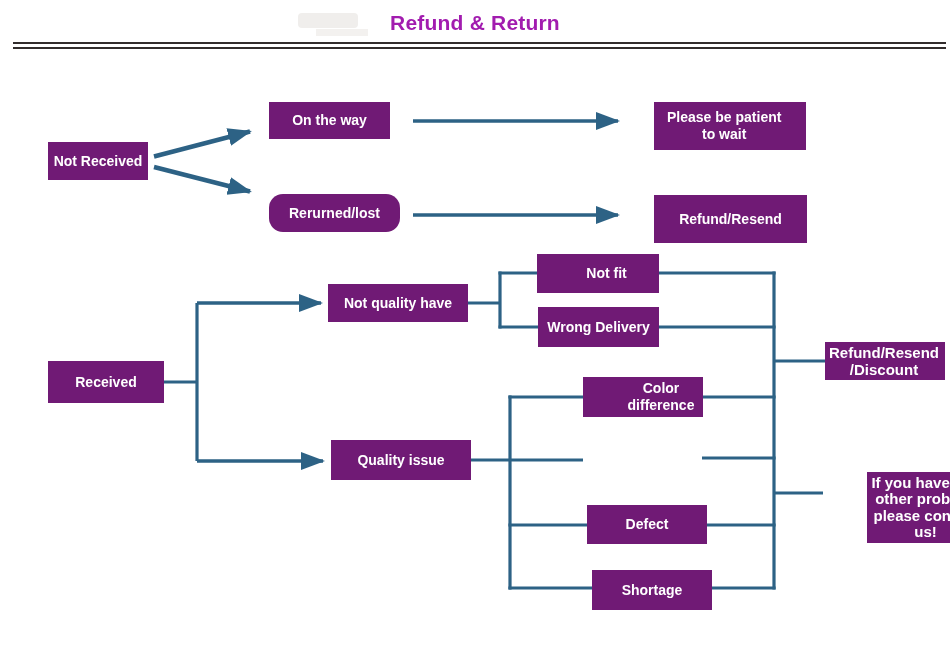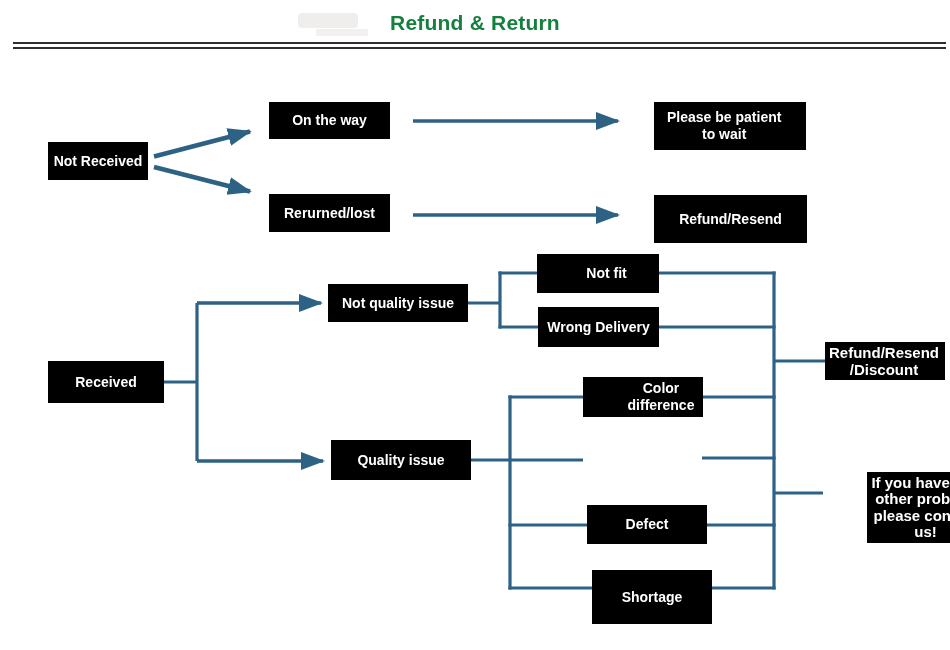--- a/index.html
+++ b/index.html
@@ -15,21 +15,21 @@
   }
 
   .page-title {
     position: absolute;
     top: 11px;
     left: 0;
     width: 100%;
     text-align: center;
     font-size: 21px;
     font-weight: bold;
-    color: #15803d;
+    color: #a21caf;
     letter-spacing: 0.2px;
   }
 
   .divider {
     position: absolute;
     left: 13px;
     top: 42px;
     width: 933px;
     height: 7px;
     border-top: 2px solid #322d2c;
@@ -48,52 +48,52 @@
   }
 
   .connector-layer {
     position: absolute;
     left: 0;
     top: 0;
   }
 
   .node {
     position: absolute;
-    background: #000000;
+    background: #701a75;
     color: #ffffff;
     font-weight: bold;
     font-size: 14px;
     line-height: 17px;
     display: flex;
     align-items: center;
     justify-content: center;
     text-align: center;
     white-space: pre-wrap;
   }
 
   .node.left {
     justify-content: flex-start;
     text-align: center;
   }
 
   
   .n-not-received            { left: 48px;  top: 142px; width: 100px; height: 38px; }
   .n-on-the-way              { left: 269px; top: 102px; width: 121px; height: 37px; }
-  .n-returned-lost           { left: 269px; top: 194px; width: 121px; height: 38px; }
+  .n-returned-lost           { left: 269px; top: 194px; width: 131px; height: 38px; border-radius: 14px; }
   .n-please-wait             { left: 654px; top: 102px; width: 152px; height: 48px; padding-left: 13px; }
   .n-refund-resend           { left: 654px; top: 195px; width: 153px; height: 48px; }
   .n-received                { left: 48px;  top: 361px; width: 116px; height: 42px; }
   .n-not-quality-issue       { left: 328px; top: 284px; width: 140px; height: 38px; }
   .n-not-fit                 { left: 537px; top: 254px; width: 122px; height: 39px; padding-left: 17px; }
   .n-wrong-delivery          { left: 538px; top: 307px; width: 121px; height: 40px; }
   .n-quality-issue           { left: 331px; top: 440px; width: 140px; height: 40px; text-align: center; }
   .n-color-difference        { left: 583px; top: 377px; width: 120px; height: 40px; padding-left: 36px; }
   .n-quality-defect          { left: 583px; top: 441px; width: 119px; height: 39px; }
   .n-damage                  { left: 587px; top: 505px; width: 120px; height: 39px; }
-  .n-shortage                { left: 592px; top: 570px; width: 120px; height: 54px; }
+  .n-shortage                { left: 592px; top: 570px; width: 120px; height: 40px; }
   .n-refund-resend-discount  { left: 825px; top: 342px; width: 120px; height: 38px; padding-left: 4px; font-size: 15px; line-height: 17.5px; }
   .n-other-problem           { left: 823px; top: 472px; width: 122px; height: 71px; padding-left: 4px; font-size: 15px; line-height: 16.5px; margin-left: 44px; }
 </style>
 </head>
 <body>
 
 <div id="canvas">
 
   <div class="watermark"></div>
 
@@ -148,21 +148,21 @@
     </g>
   </svg>
 
   <div class="node n-not-received">Not Received</div>
   <div class="node n-on-the-way">On the way</div>
   <div class="node n-returned-lost">Rerurned/lost</div>
   <div class="node left n-please-wait">Please be patient
 to wait</div>
   <div class="node n-refund-resend">Refund/Resend</div>
   <div class="node n-received">Received</div>
-  <div class="node n-not-quality-issue">Not quality issue</div>
+  <div class="node n-not-quality-issue">Not quality have</div>
   <div class="node n-not-fit">Not fit</div>
   <div class="node n-wrong-delivery">Wrong Delivery</div>
   <div class="node n-quality-issue">Quality issue</div>
   <div class="node n-color-difference">Color difference</div>
   <div class="node n-damage">Defect</div>
   <div class="node n-shortage">Shortage</div>
   <div class="node left n-refund-resend-discount">Refund/Resend
 /Discount</div>
   <div class="node left n-other-problem">If you have any
  other problem,

